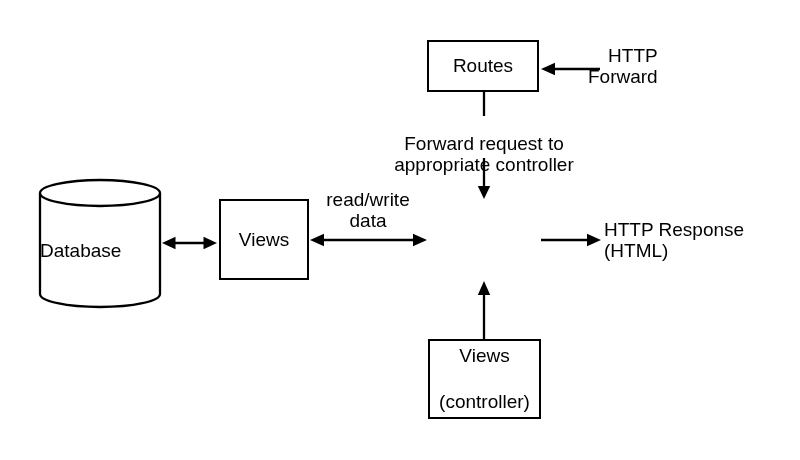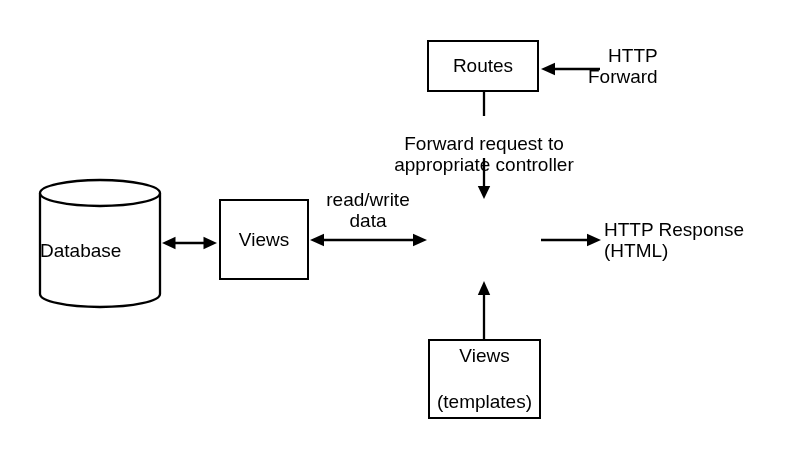--- a/index.html
+++ b/index.html
@@ -124,21 +124,21 @@
     <span>Routes</span>
   </div>
 
   <div class="node" id="node-models">
     <span>Views</span>
   </div>
 
 
   <div class="node" id="node-views">
     <span>Views</span>
-    <span>(templates)</span>
+    <span>(controller)</span>
   </div>
 
   <div id="label-database">Database</div>
 
   <div class="edge-label" id="label-http-request">
     <div>HTTP</div>
     <div>Forward</div>
   </div>
 
   <div class="edge-label" id="label-forward">

